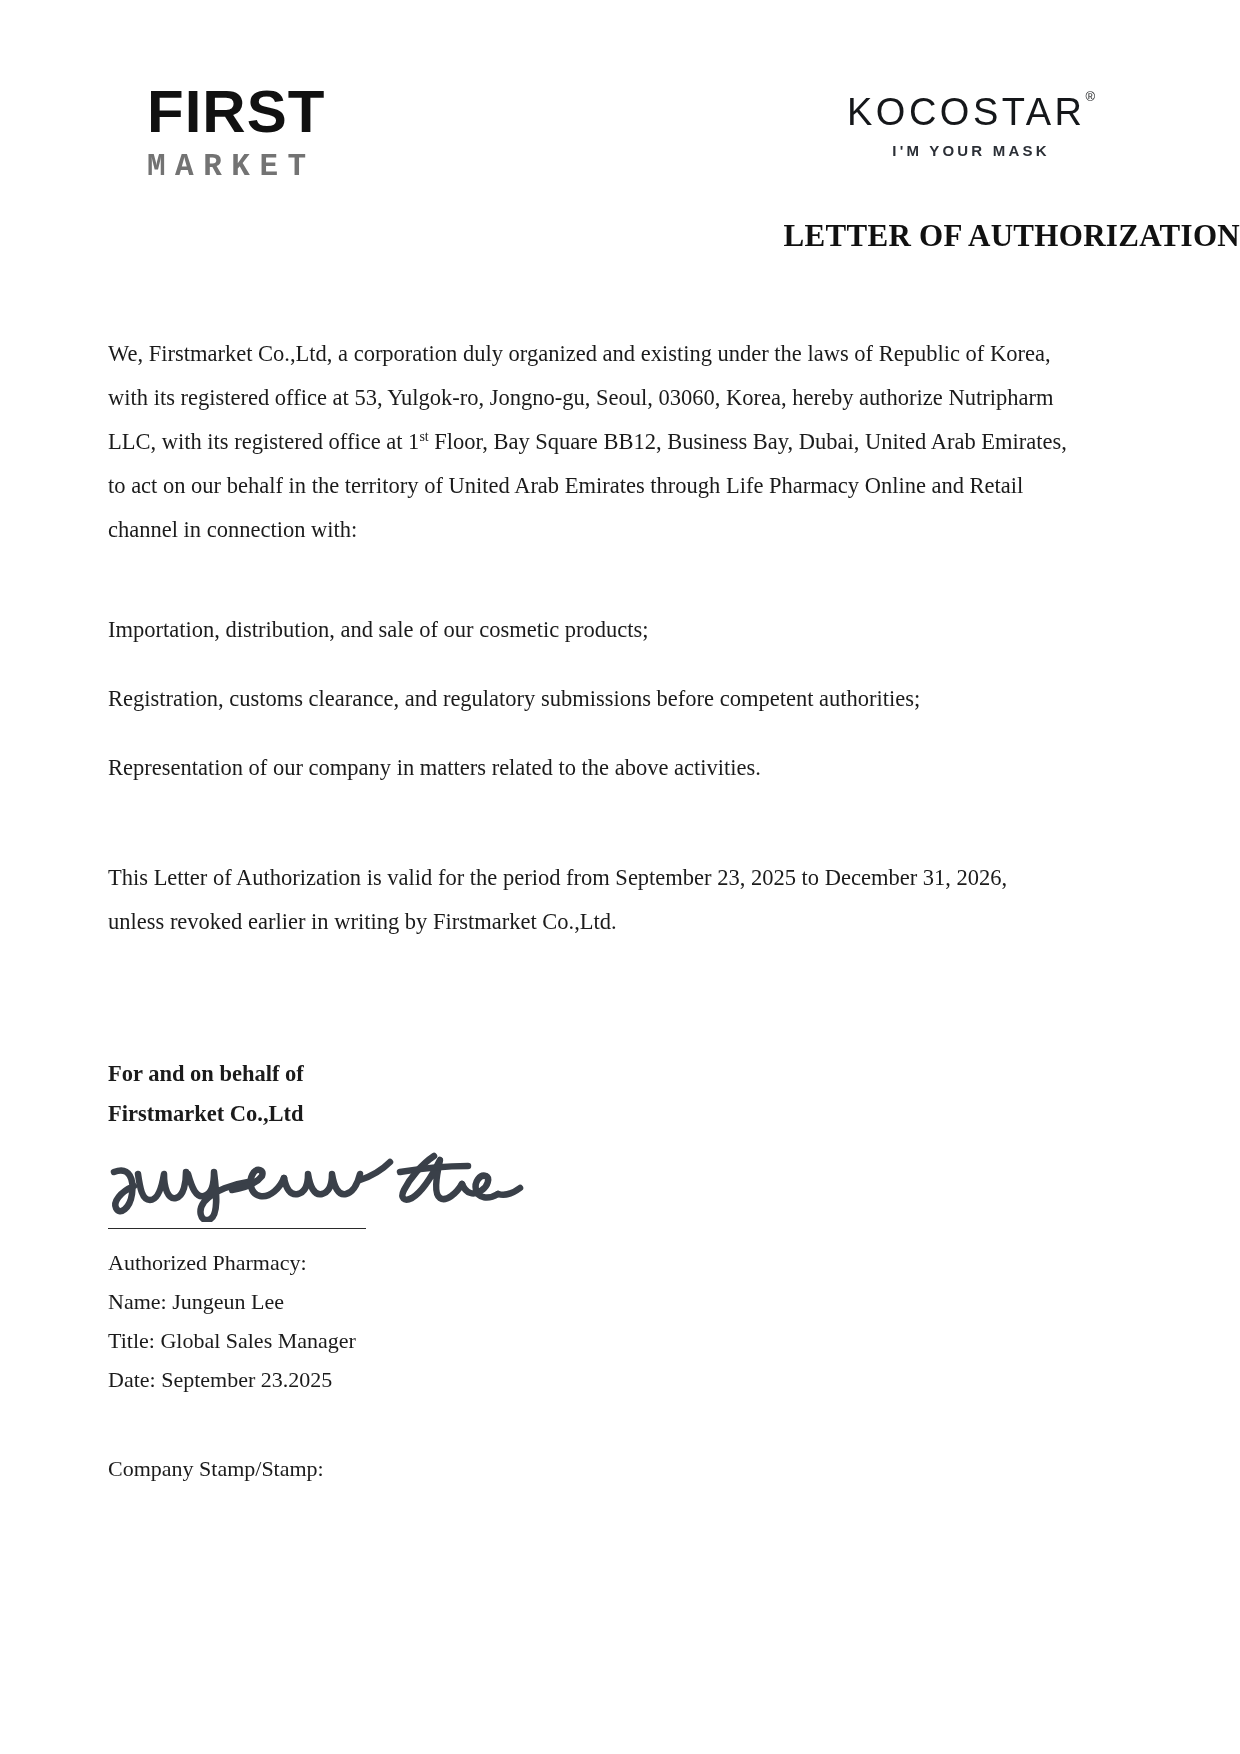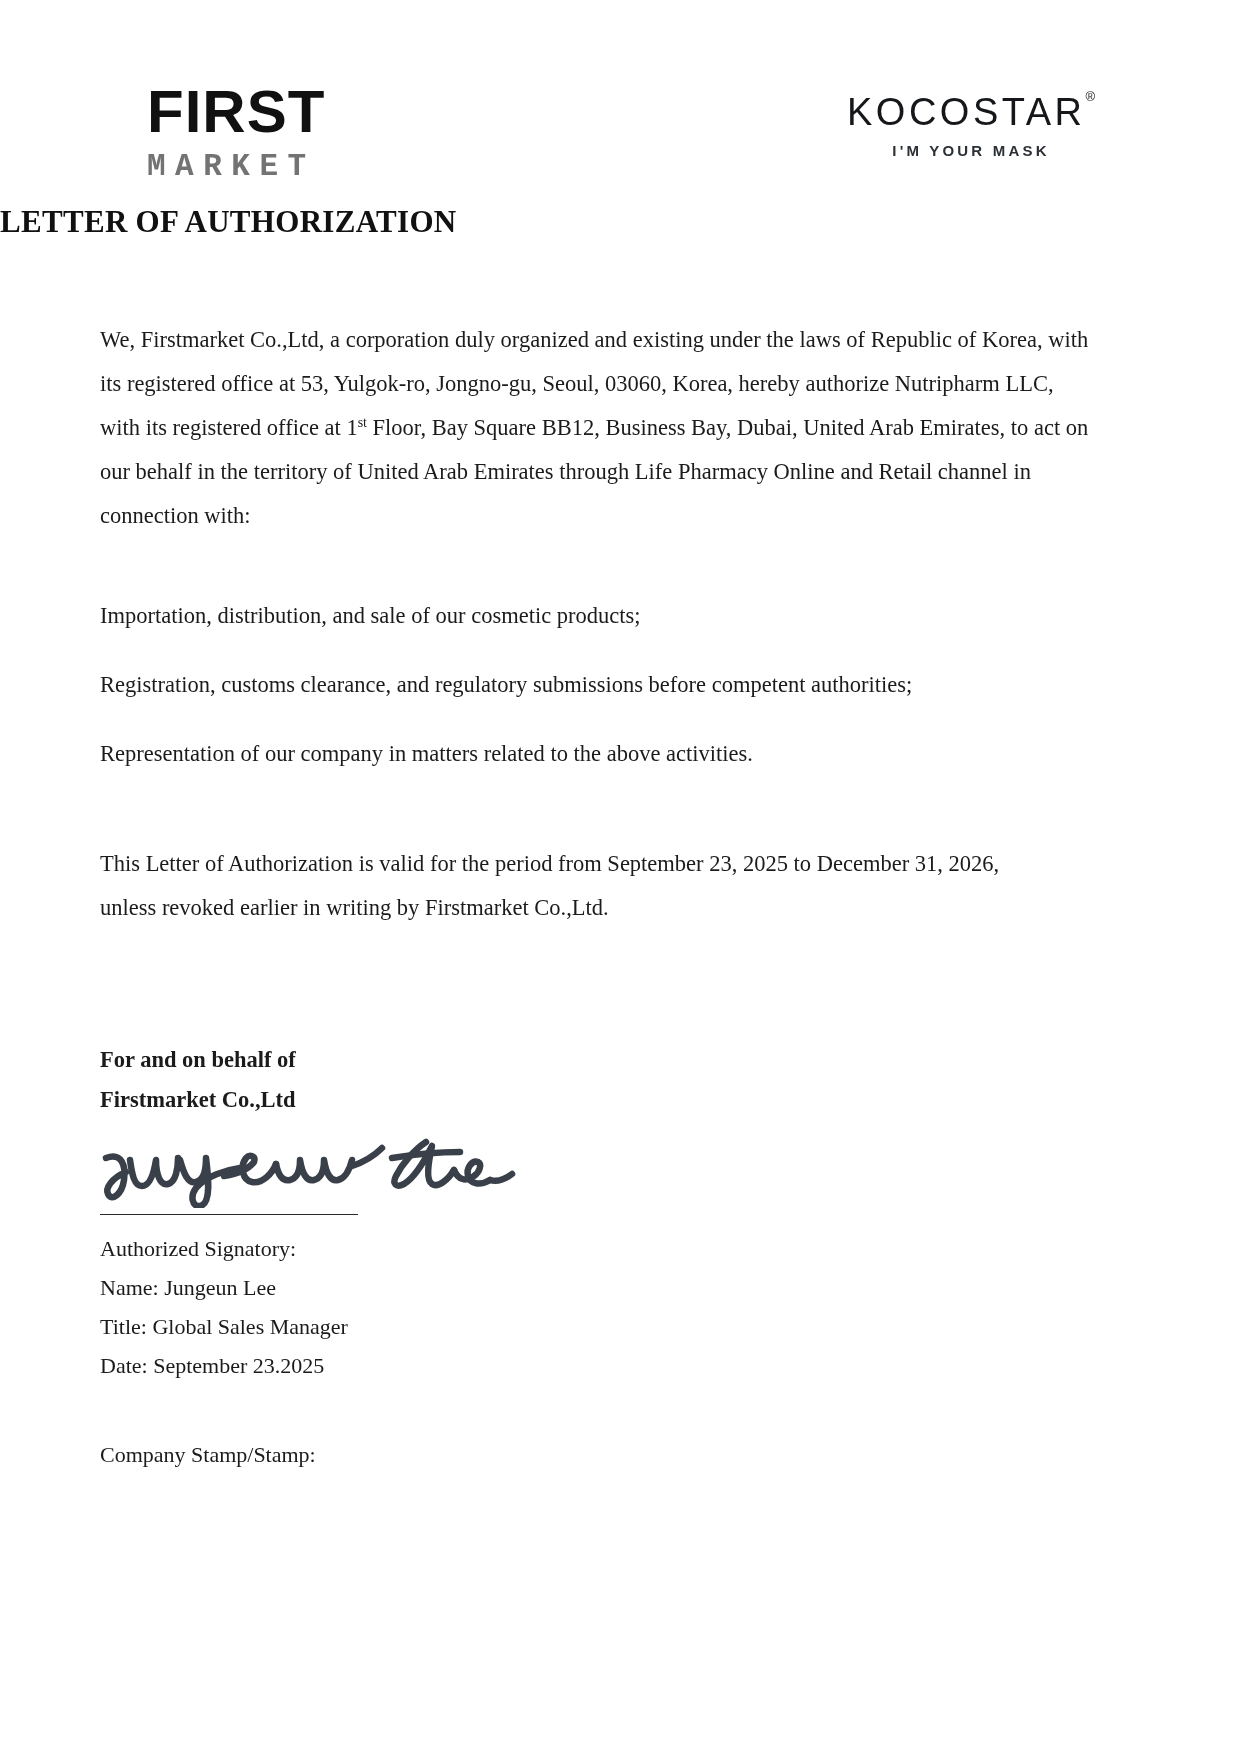--- a/index.html
+++ b/index.html
@@ -84,32 +84,32 @@
     font-weight: bold;
     font-size: 15px;
     letter-spacing: 3.2px;
     line-height: 1;
     margin-top: 12px;
     color: #2b2f36;
   }
 
   
   .doc-title {
-    text-align: left;
+    text-align: right;
     font-family: "Liberation Serif", serif;
     font-weight: bold;
     font-size: 31px;
     letter-spacing: 0.3px;
-    margin-top: 18px;
+    margin-top: 32px;
     color: #111111;
   }
 
   
   .content {
-    margin: 0;
+    margin: 8px;
     padding: 0 147px 0 100px;
     font-size: 22.5px;
     line-height: 44px;
     color: #1b1b1b;
   }
 
   .para-intro {
     margin-top: 78px;
     text-align: left;
   }
@@ -217,21 +217,21 @@
             <path d="M358 40 C 362 50, 370 52, 378 46 C 384 42, 386 34, 382 32 C 376 30, 370 38, 372 46 C 374 54, 384 56, 394 50"></path>
             <path d="M394 50 C 400 52, 408 50, 416 44"></path>
             <path d="M296 28 C 320 24, 344 22, 364 22"></path>
           </g>
         </svg>
       </div>
 
       <div class="sign-rule"></div>
 
       <div class="sign-lines">
-        <div class="sign-line">Authorized Signatory:</div>
+        <div class="sign-line">Authorized Pharmacy:</div>
         <div class="sign-line">Name: Jungeun Lee</div>
         <div class="sign-line">Title: Global Sales Manager</div>
         <div class="sign-line">Date: September 23.2025</div>
       </div>
 
       <div class="seal-line">Company Stamp/Stamp:</div>
     </div>
 
   </div>
 </div>

